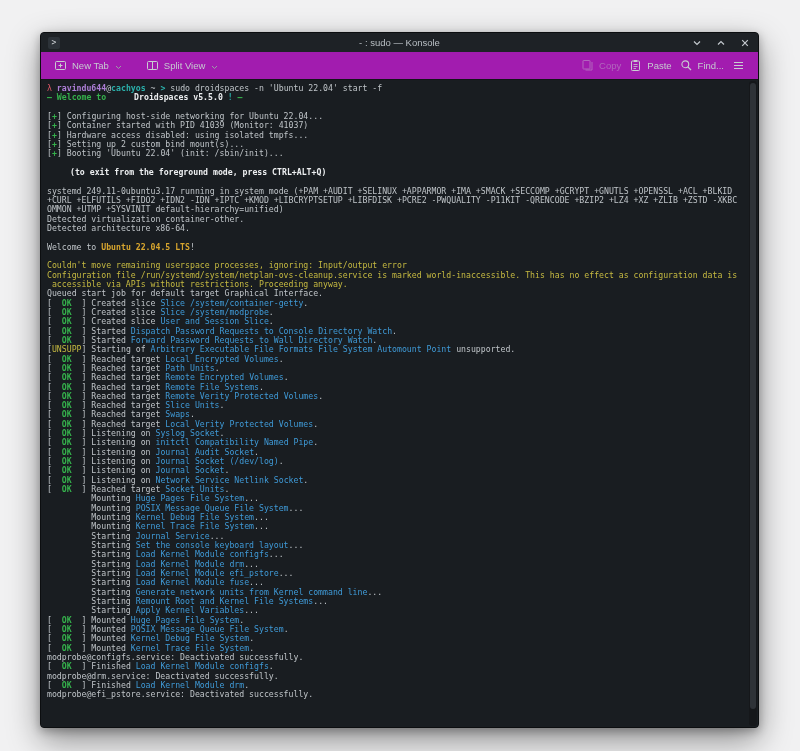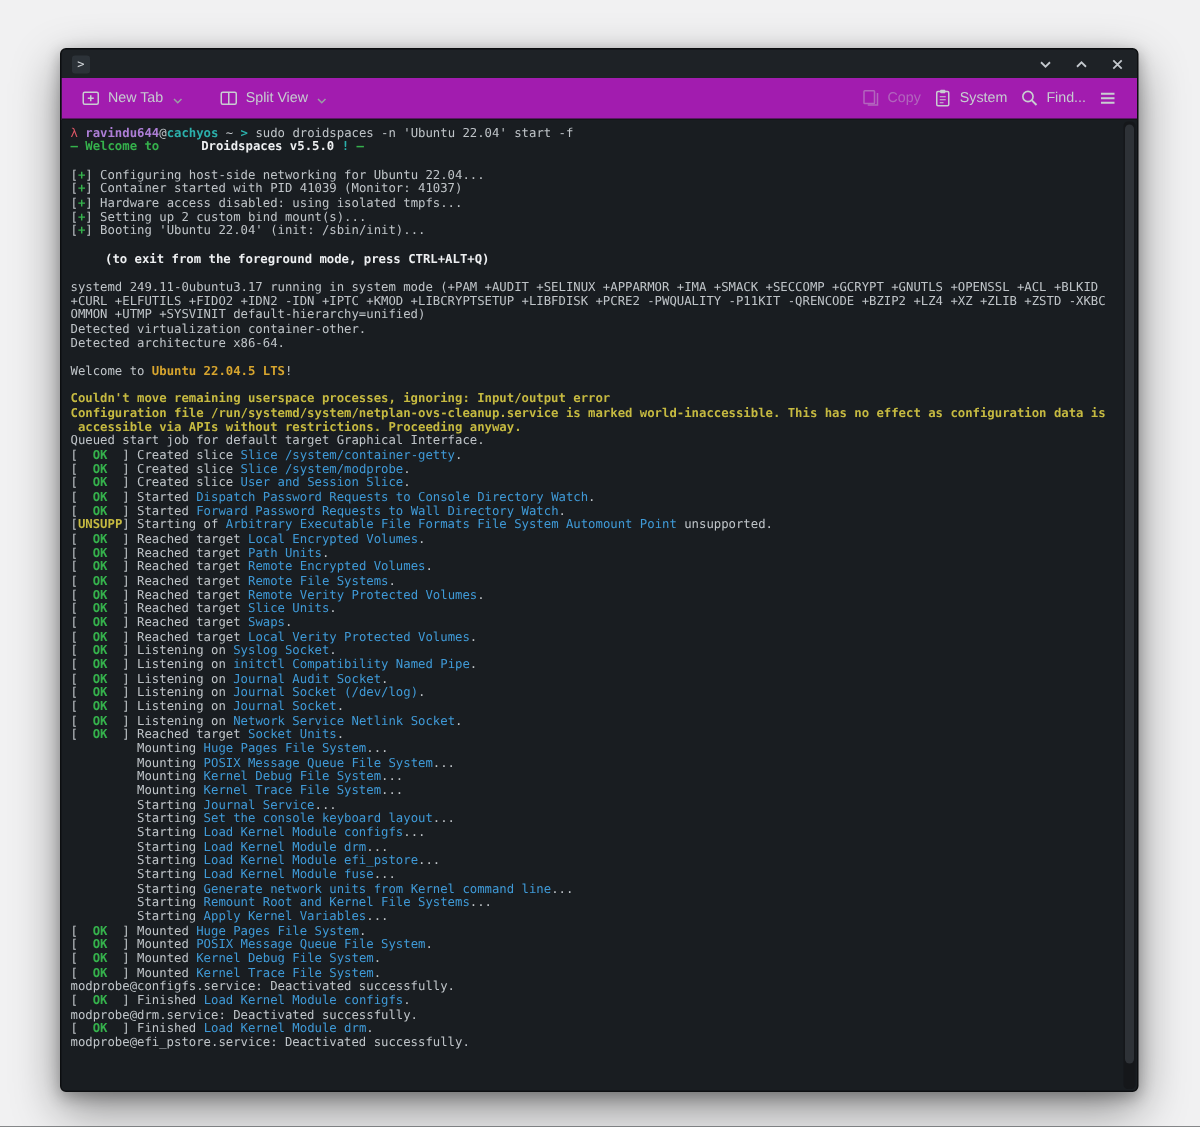--- a/index.html
+++ b/index.html
@@ -45,37 +45,38 @@
   .terminal{flex:1;position:relative;background:#191d21;padding:4px 14px 0 6px;box-sizing:border-box;overflow:hidden;}
   .term{
     font-family:"DejaVu Sans Mono","Liberation Mono",monospace;
     font-size:8.2px;line-height:9.33px;white-space:pre;color:#bfc4c8;
     letter-spacing:0;
   }
   .tl{height:9.33px;}
   .c-d{color:#bfc4c8;}
   .c-w{color:#edeff1;font-weight:bold;padding-left:23px;}
   .c-g{color:#35b14c;font-weight:bold;}
-  .c-y{color:#c6ba41;font-weight:bold;}
+  .c-y{color:#c6ba41;font-weight:normal;}
   .c-o{color:#d7a52e;font-weight:bold;margin-top:20px;}
   .c-b{color:#3f9ad7;font-weight:normal;}
   .c-p{color:#ad7ed6;font-weight:bold;}
   .c-t{color:#2bb0ab;font-weight:bold;}
   .c-r{color:#dd5666;}
   
   .sb{position:absolute;top:1px;right:1px;bottom:1px;width:8px;background:#15171a;border-radius:3px;}
   .sb-thumb{position:absolute;top:2px;left:1px;width:6px;height:97%;background:#2e3237;border-radius:3px;}
 </style>
 </head>
 <body>
 
 <div class="window">
 
   <div class="titlebar">
     <div class="app-icon">&gt;</div>
+    <div class="title">- : sudo — Konsole</div>
     <div class="win-controls">
       <div class="win-btn">
         <svg class="ic" width="10" height="10" viewBox="0 0 10 10">
             <polyline points="2,3.5 5,6.5 8,3.5" fill="none" stroke="#c3c8cd" stroke-width="1.2"></polyline>
           </svg>
       </div>
       <div class="win-btn">
         <svg class="ic" width="10" height="10" viewBox="0 0 10 10">
             <polyline points="2,6.5 5,3.5 8,6.5" fill="none" stroke="#c3c8cd" stroke-width="1.2"></polyline>
           </svg>
@@ -118,21 +119,21 @@
           <path d="M4.5,11 h6.5 v-8" fill="none" stroke="#c9cdd1" stroke-width="1"></path>
         </svg>
         <span>Copy</span>
       </div>
       <div class="tb-btn">
         <svg class="ic" width="13" height="13" viewBox="0 0 13 13">
           <rect x="2.5" y="2" width="8" height="9.5" rx="0.8" fill="none" stroke="#c9cdd1" stroke-width="1"></rect>
           <rect x="4.8" y="0.9" width="3.4" height="2.2" rx="0.5" fill="#c9cdd1" stroke="none"></rect>
           <path d="M4.5,5.5 h4 M4.5,7.5 h4 M4.5,9.5 h2.5" stroke="#c9cdd1" stroke-width="0.8"></path>
         </svg>
-        <span>System</span>
+        <span>Paste</span>
       </div>
       <div class="tb-btn">
         <svg class="ic" width="13" height="13" viewBox="0 0 13 13">
           <circle cx="5.3" cy="5.3" r="3.4" fill="none" stroke="#c9cdd1" stroke-width="1.1"></circle>
           <path d="M7.9,7.9 L11,11" stroke="#c9cdd1" stroke-width="1.3"></path>
         </svg>
         <span>Find...</span>
       </div>
       <div class="tb-btn">
         <svg class="ic" width="13" height="13" viewBox="0 0 13 13">

